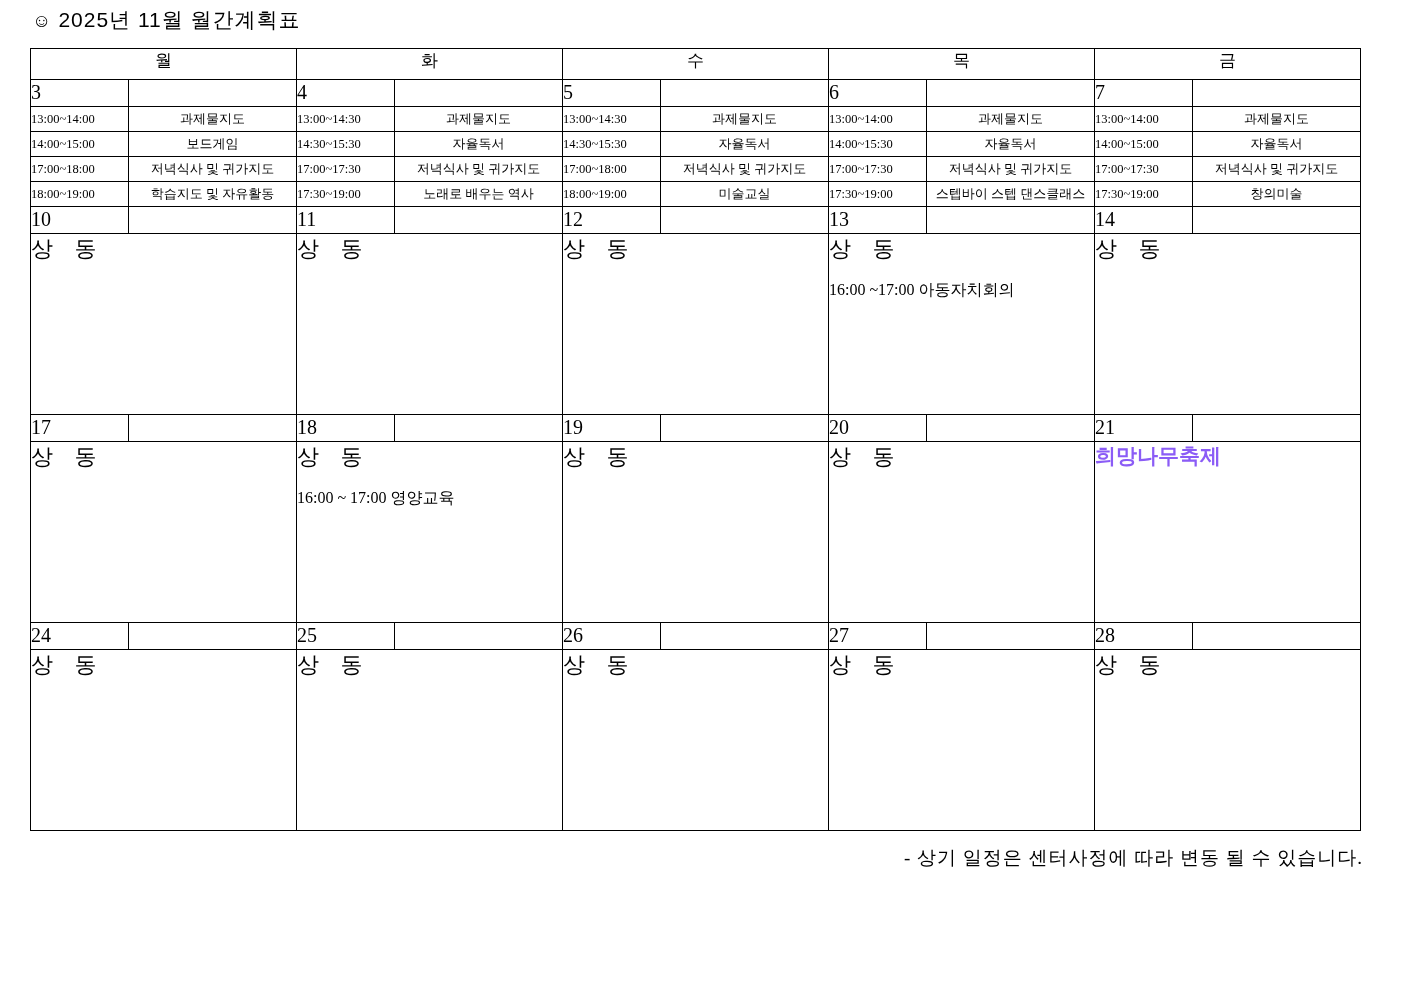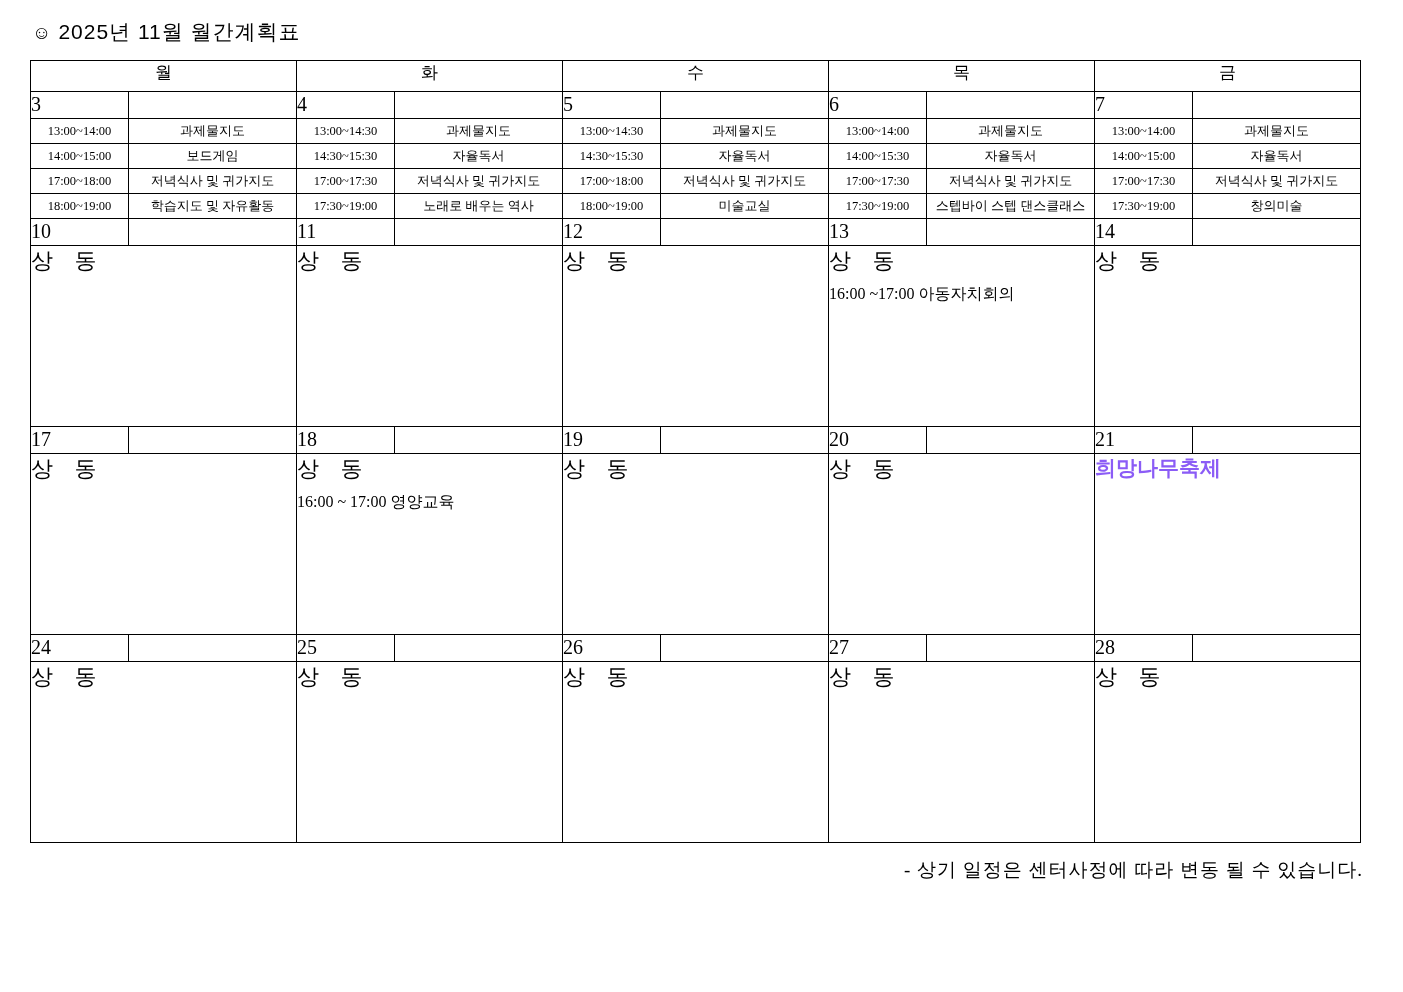--- a/index.html
+++ b/index.html
@@ -12,21 +12,21 @@
     height: 992px;
     font-family: "Liberation Serif", serif;
     color: #000000;
     overflow: hidden;
   }
   .page {
     position: relative;
     width: 1403px;
     height: 796px;
     box-sizing: border-box;
-    padding: 18px 30px 0 30px;
+    padding: 6px 30px 0 30px;
   }
   .doc-title {
     font-family: "Liberation Sans", sans-serif;
     font-size: 21px;
     letter-spacing: 1px;
     margin: 0 0 14px 2px;
     white-space: nowrap;
   }
   .smiley {
     font-size: 19px;
@@ -57,21 +57,21 @@
     line-height: 24px;
     padding-left: 4px;
     width: 98px;
   }
   .daynum-blank {
     height: 26px;
   }
   
   .time {
     width: 98px;
-    text-align: center;
+    text-align: left;
     font-size: 12.5px;
     height: 24px;
     line-height: 24px;
     white-space: nowrap;
   }
   .act {
     text-align: center;
     font-size: 13px;
     height: 24px;
     line-height: 24px;
@@ -83,21 +83,21 @@
     vertical-align: middle;
     font-size: 22px;
   }
   .same-word {
     letter-spacing: 8px;
     display: block;
   }
   .same-note {
     display: block;
     font-size: 16px;
-    margin-top: 8px;
+    margin-top: 16px;
     letter-spacing: 0px;
   }
   .festival {
     color: #8b5cf6;
     font-family: "Liberation Sans", sans-serif;
     font-weight: bold;
     font-size: 21px;
     letter-spacing: 0px;
   }
   .footnote {

